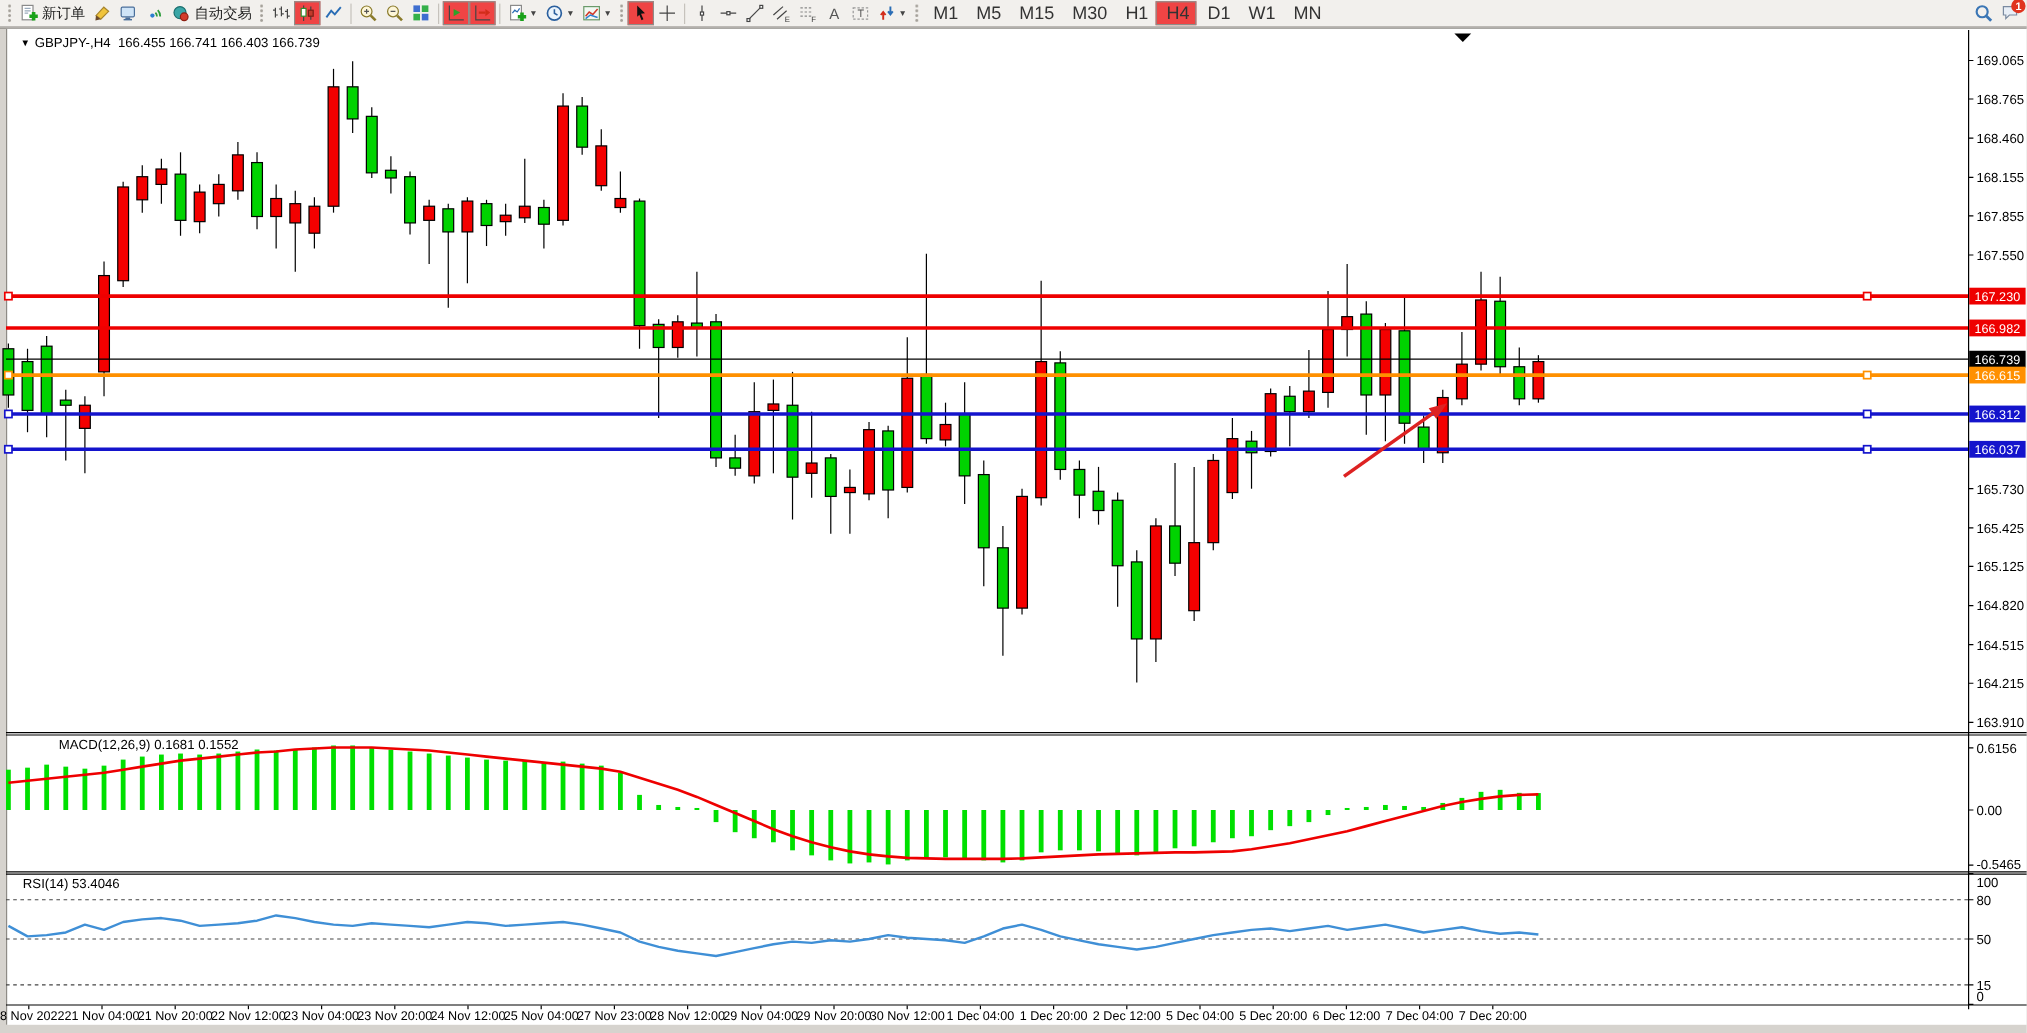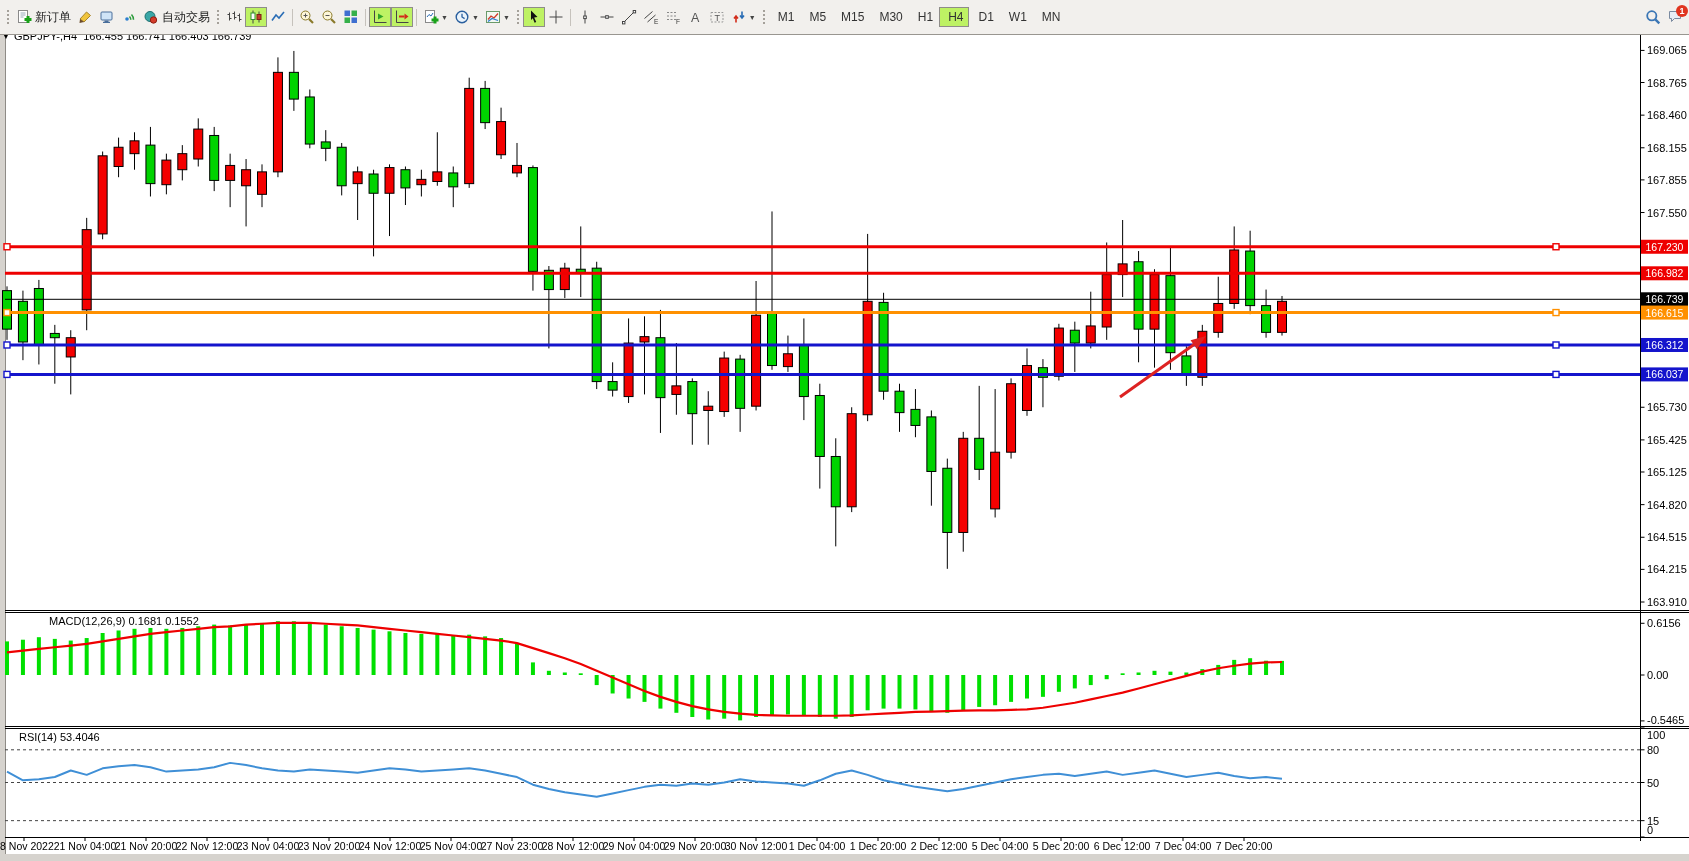--- a/index.html
+++ b/index.html
@@ -1,25 +1,25 @@
 <!DOCTYPE html>
 <html><head>
 <meta charset="utf-8">
 <style>
   html,body{margin:0;padding:0;background:#d6d3ce;width:1689px;height:861px;overflow:hidden;
     font-family:"Liberation Sans",sans-serif;-webkit-font-smoothing:antialiased;}
   #stage{position:relative;width:1689px;height:861px;}
   #chart-svg{position:absolute;left:0;top:0;z-index:1;}
-  .toolbar{position:absolute;top:0;left:0;width:1689px;height:35px;background:#f2f0ed;
+  .toolbar{position:absolute;top:0;left:0;width:1689px;height:23px;background:#f2f0ed;
     border-bottom:1px solid #999690;display:flex;align-items:center;padding:0 3px;box-sizing:border-box;z-index:5;}
   .tb-btn{height:20px;min-width:20px;display:flex;align-items:center;justify-content:center;
     padding:0 2px;border:1px solid transparent;font-size:12px;color:#222;box-sizing:border-box;cursor:default;}
-  .tb-btn.pressed{background:#bef264;border:1px solid #8f8d89;text-align:right;}
+  .tb-btn.pressed{background:#ef4444;border:1px solid #8f8d89;text-align:right;}
   .tb-btn .lbl{margin-left:3px;white-space:nowrap;}
-  .tb-btn.tf{font-size:12px;color:#333;padding:0 5px;}
+  .tb-btn.tf{font-size:15px;color:#333;padding:0 5px;}
   .caret{font-size:7px;margin-left:2px;color:#444;}
   .tb-sep{width:1px;height:17px;background:#c6c2bc;margin:0 3px;flex:none;}
   .tb-grip{width:4px;height:16px;margin:0 3px;flex:none;
     background-image:radial-gradient(circle,#a5a19a 1px,transparent 1.3px);background-size:4px 4px;}
   .tb-right{margin-left:auto;display:flex;align-items:center;}
   .badge-wrap{position:relative;}
   .badge{position:absolute;top:-3px;right:-5px;background:#e0341f;color:#fff;border-radius:50%;
     width:12px;height:12px;font-size:9px;line-height:12px;text-align:center;font-weight:bold;}
   .overlay-label{position:absolute;z-index:4;font-size:11px;color:#000;white-space:nowrap;}
   .overlay-label .tri{font-size:8px;margin-right:4px;vertical-align:1px;}
@@ -635,21 +635,21 @@
           </svg>
         </div>
         <div class="tb-btn">
           <span class="badge-wrap"><svg width="16" height="16" viewBox="0 0 16 16">
               <path d="M2.5 3.5 h11 v7 h-6 l-3 3 v-3 h-2 Z" fill="#e8eef6" stroke="#7a8aa0"></path>
             </svg><span class="badge">1</span></span>
         </div>
       </div>
     </div>
 
-  <div class="overlay-label" style="left:2px;top:30px;">
+  <div class="overlay-label" style="left:17px;top:30px;">
     <span class="tri">▼</span><span>GBPJPY-,H4</span>&nbsp;&nbsp;<span>166.455 166.741 166.403 166.739</span>
   </div>
 
   <div class="overlay-label" style="left:9px;top:615px;padding-left:40px;">
     <span>MACD(12,26,9)</span>&nbsp;<span>0.1681 0.1552</span>
   </div>
 
   <div class="overlay-label" style="left:19px;top:731px;">
     <span>RSI(14)</span>&nbsp;<span>53.4046</span>
   </div>

